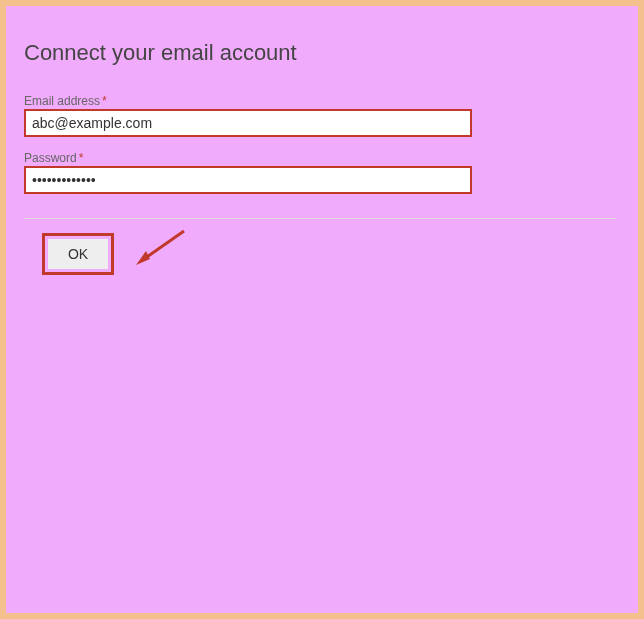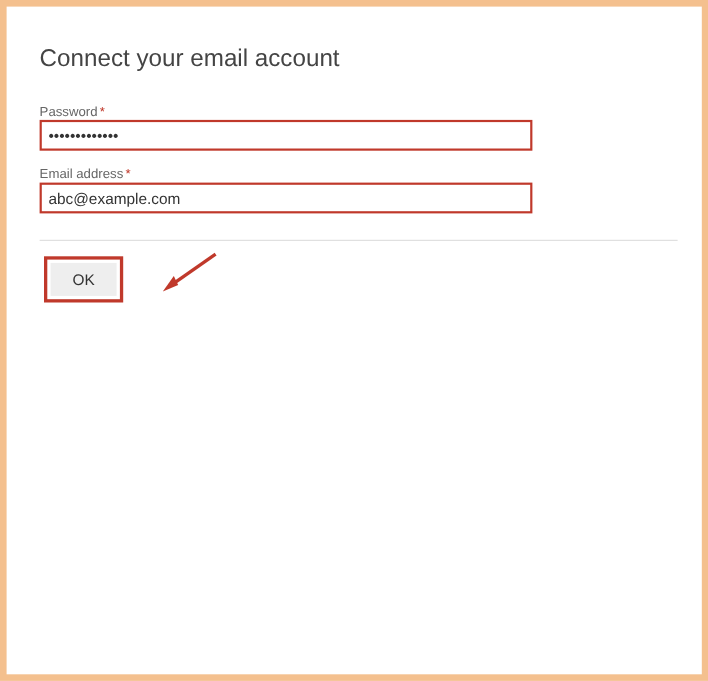--- a/index.html
+++ b/index.html
@@ -6,25 +6,25 @@
     body {
       margin: 0;
       padding: 0;
       font-family: "Segoe UI", Arial, sans-serif;
       background: #f4c08e;
       width: 644px;
       height: 619px;
       overflow: hidden;
     }
     .panel {
-      background: #ffffff;
+      background: #f0abfc;
       margin: 6px;
       width: calc(100% - 12px);
       height: calc(100% - 12px);
-      padding: 34px 22px 22px 30px;
+      padding: 34px 22px 22px 18px;
       position: relative;
     }
     .title {
       font-size: 22px;
       font-weight: 300;
       color: #444;
       margin: 0 0 28px 0;
     }
     .field {
       margin-bottom: 14px;
@@ -80,21 +80,21 @@
       font-size: 14px;
       color: #333;
       font-family: inherit;
       cursor: pointer;
       text-align: center;
     }
     .ok-highlight {
       border: 3px solid #c0392b;
       padding: 3px;
       display: inline-block;
-      margin-left: 4px;
+      margin-left: 18px;
     }
     .ok-highlight .btn {
       width: 60px;
     }
     .arrow {
       position: absolute;
       left: 110px;
       top: -4px;
       width: 60px;
       height: 40px;
@@ -103,33 +103,33 @@
   </style>
 </head>
 <body>
 
 <div class="panel">
 
   <h1 class="title">Connect your email account</h1>
 
   <div class="field">
     <div class="lbl">
-      <span>Password</span><span class="req">*</span>
+      <span>Email address</span><span class="req">*</span>
     </div>
     <div class="inputwrap">
-      <input type="password" value="•••••••••••••" style="">
+      <input type="text" value="abc@example.com" style="">
     </div>
   </div>
 
   <div class="field">
     <div class="lbl">
-      <span>Email address</span><span class="req">*</span>
+      <span>Password</span><span class="req">*</span>
     </div>
     <div class="inputwrap">
-      <input type="text" value="abc@example.com" style="">
+      <input type="password" value="•••••••••••••" style="">
     </div>
   </div>
 
   <hr class="divider">
 
   <div class="buttons">
     <span class="ok-highlight">
       <button class="btn">OK</button>
     </span>
 

